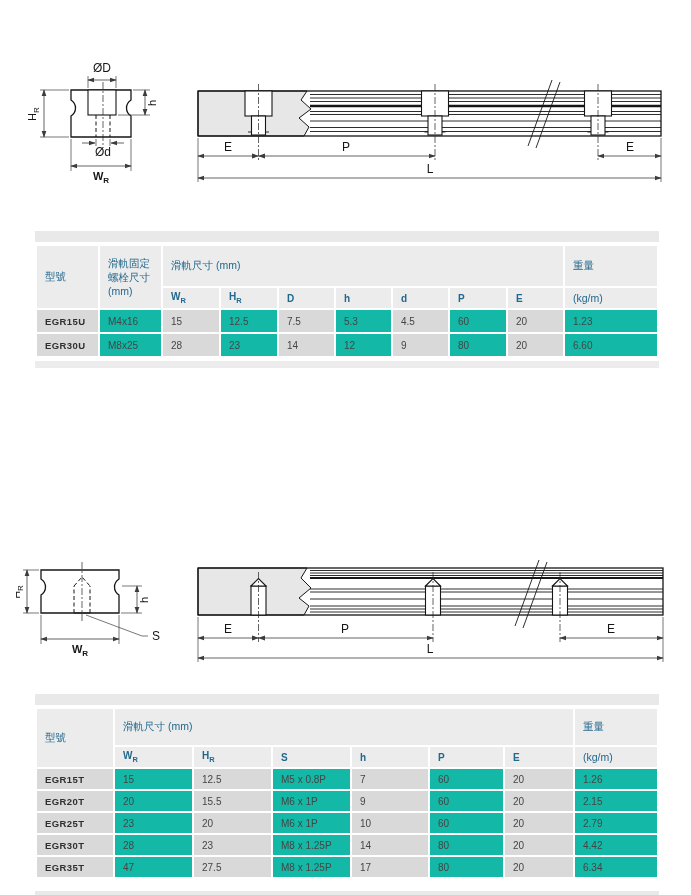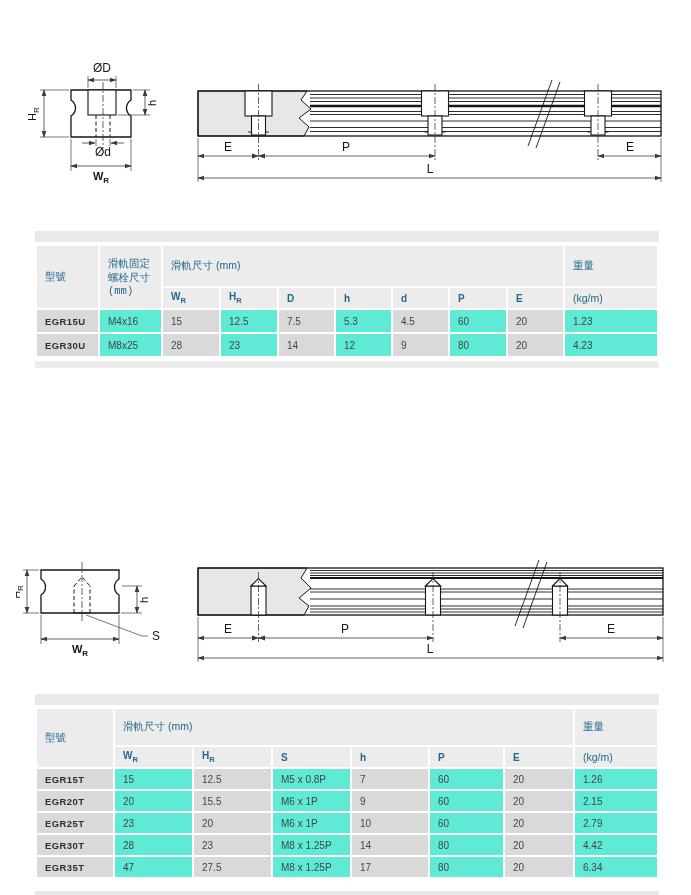--- a/index.html
+++ b/index.html
@@ -24,26 +24,26 @@
   #cap2{left:35px;top:694px;height:11px;}
   #close2{left:35px;top:891px;height:6px;background:#e9e9e9;}
   table.tbl{position:absolute;border-collapse:separate;border-spacing:2px;table-layout:fixed;width:624px;}
   #table1{left:35px;top:244px;}
   #table2{left:35px;top:707px;}
   td{overflow:hidden;white-space:nowrap;}
   .hc{background:#ececec;color:#21688e;font-size:10.5px;text-align:left;vertical-align:middle;padding:0 0 0 8px;}
   .hc.subh{font-weight:700;font-size:10px;}
   .hc sub{font-size:7.5px;}
   .bl{display:block;line-height:14px;}
-  .bl.unit{font-family:Liberation Mono, monospace;}
+  .bl.unit{}
   #table1 tr.h1{height:40px;} #table1 tr.h2{height:20px;} #table1 tr.dr{height:22px;}
   #table2 tr.h1{height:36px;} #table2 tr.h2{height:20px;} #table2 tr.dr{height:20px;}
   .dc{font-size:10px;color:#454545;vertical-align:middle;padding:0 0 0 8px;}
   .dark{background:#d9d9d9;}
-  .light{background:#5eead4;}
+  .light{background:#14b8a6;}
   .model-c{font-weight:700;font-size:9.5px;color:#303030;letter-spacing:.4px;}
 </style>
 </head>
 <body>
 
 <div class="page">
 
 
   <svg class="diag" style="left:28px;top:52px" width="165" height="150" viewBox="0 0 165 150">
     <defs>
@@ -195,21 +195,21 @@
     <tr class="dr">
       <td class="dc dark model-c">EGR30U</td>
       <td class="dc light">M8x25</td>
       <td class="dc dark">28</td>
       <td class="dc light">23</td>
       <td class="dc dark">14</td>
       <td class="dc light">12</td>
       <td class="dc dark">9</td>
       <td class="dc light">80</td>
       <td class="dc dark">20</td>
-      <td class="dc light">4.23</td>
+      <td class="dc light">6.60</td>
     </tr>
   </tbody>
     </table>
   <div class="cap" id="close1"></div>
 
 
   <svg class="diag" style="left:16px;top:546px" width="175" height="135" viewBox="0 0 175 135">
     <defs>
       <marker id="arC" viewBox="0 0 10 10" refX="9" refY="5" markerWidth="9" markerHeight="9" orient="auto-start-reverse">
         <path d="M0,1.5 L10,5 L0,8.5 z" fill="#3c3c3c"></path>

